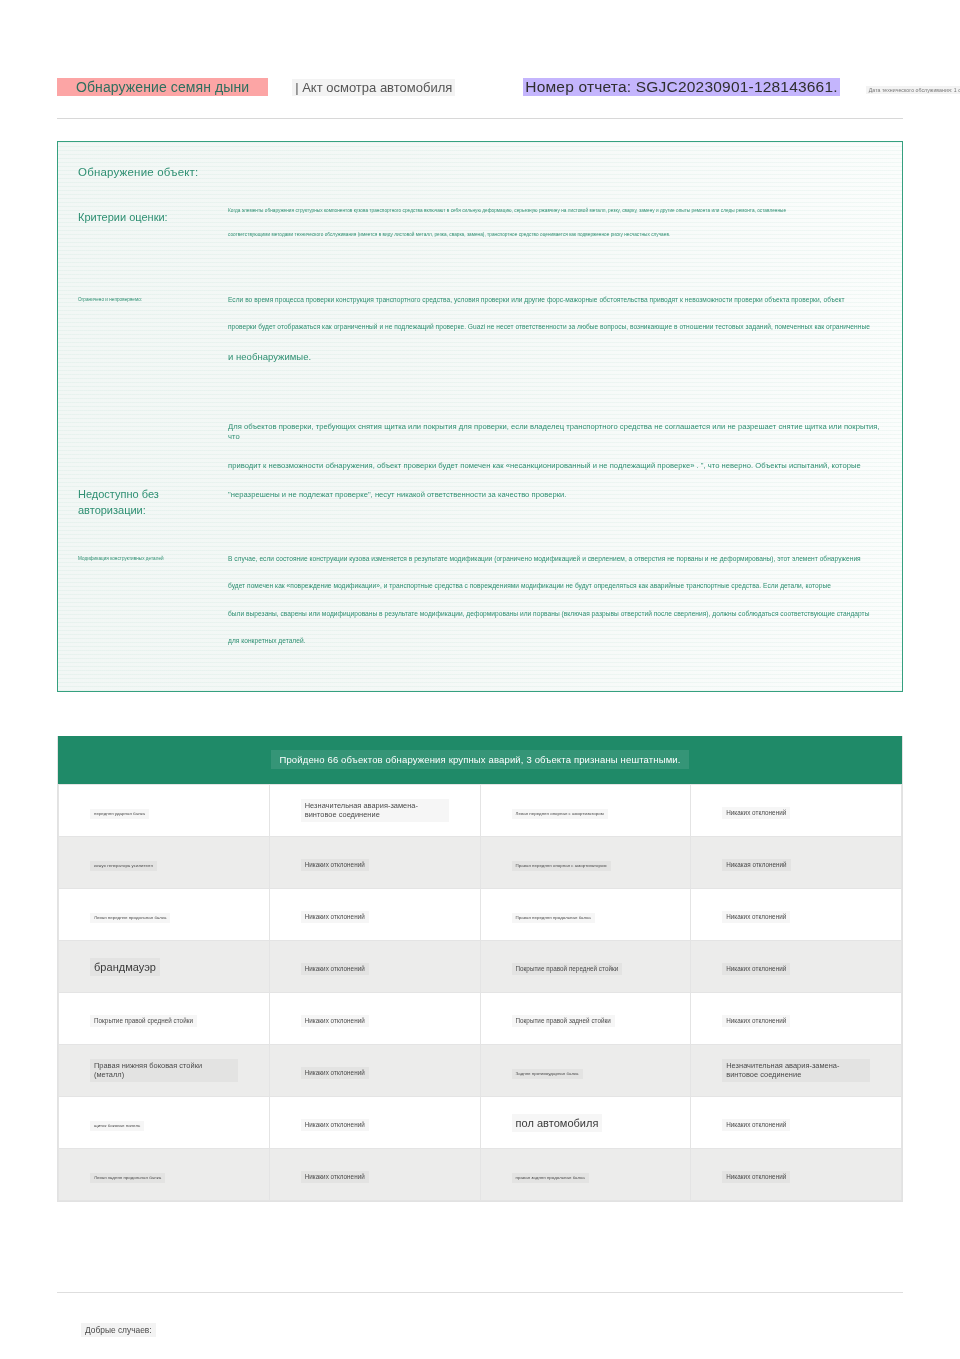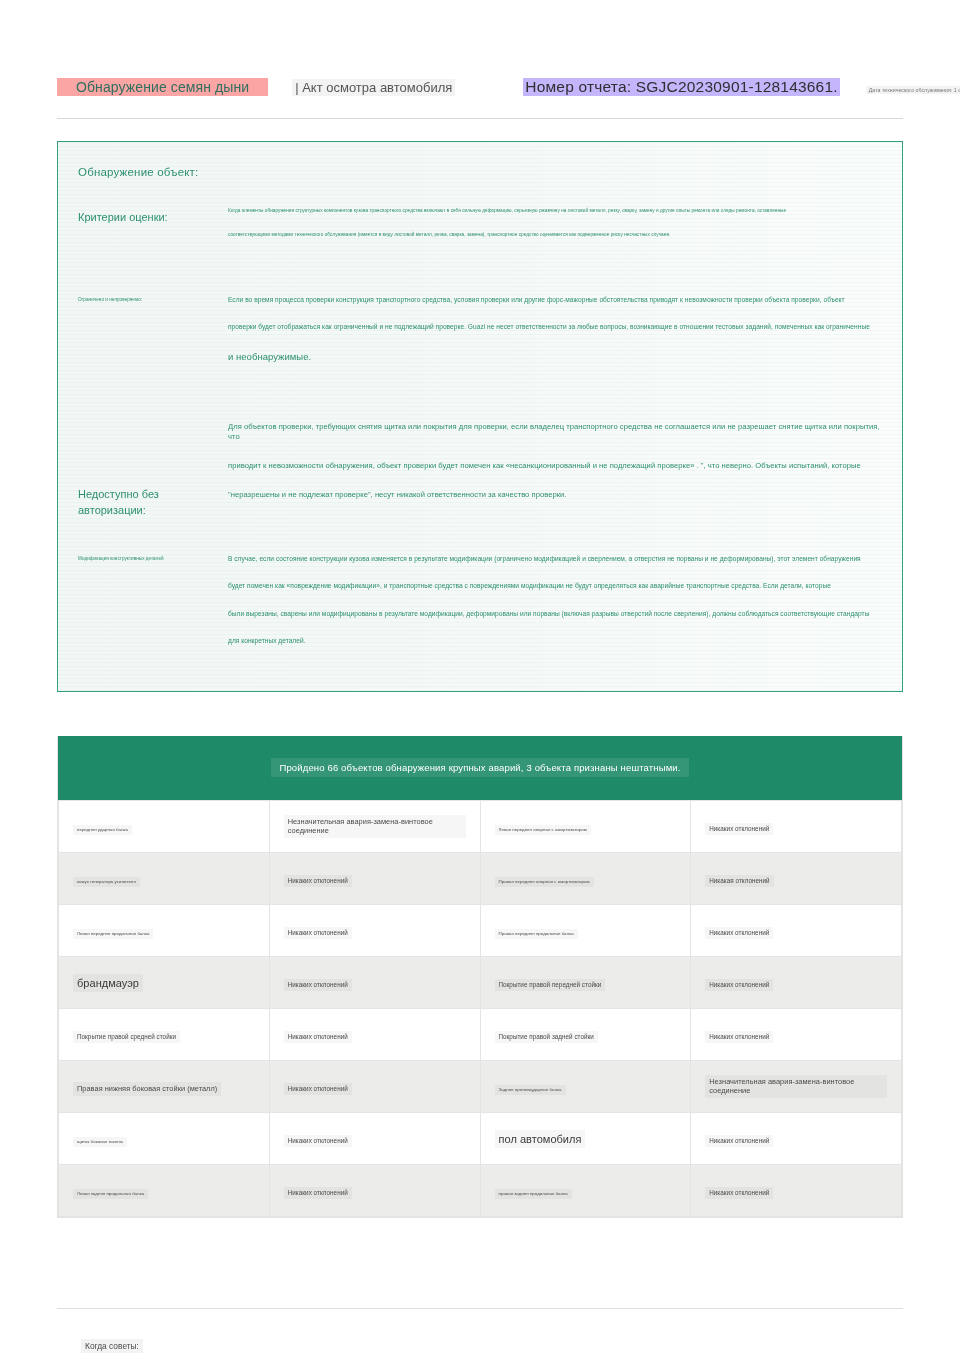--- a/index.html
+++ b/index.html
@@ -127,41 +127,41 @@
   .crit-body.lg   p { font-size: 7.6px; line-height: 1.3; letter-spacing: .03px; margin-bottom: 19px; }
 
   
   .results {
     margin: 44px 57px 0 57px;
     border: 1px solid #e2e2e2;
     border-top: none;
   }
   .results-banner {
     background: #1f8a68;
-    height: 64px;
+    height: 48px;
     display: flex;
     align-items: center;
     justify-content: center;
   }
   .results-banner span {
     color: #ffffff;
     font-size: 9.5px;
     background: rgba(255,255,255,0.10);
     padding: 4px 8px;
     letter-spacing: .15px;
   }
   table.grid {
     width: 100%;
     border-collapse: collapse;
     table-layout: fixed;
   }
   table.grid td {
     border: 1px solid #e4e4e4;
     height: 52px;
-    padding: 0 14px;
+    padding: 0 31px;
     vertical-align: middle;
     overflow: hidden;
   }
   table.grid tr:nth-child(odd)  td { background: #ffffff; }
   table.grid tr:nth-child(even) td { background: #ececeb; }
   table.grid td:nth-child(1) { width: 25%; }
   table.grid td:nth-child(2) { width: 25%; }
   table.grid td:nth-child(3) { width: 25%; }
   table.grid td:nth-child(4) { width: 25%; }
 
@@ -303,19 +303,19 @@
             <td class="cell sm"><span>Никаких отклонений</span></td>
             <td class="cell xs"><span>правая задняя продольная балка</span></td>
             <td class="cell sm"><span>Никаких отклонений</span></td>
           </tr>
         </tbody>
     </table>
   </div>
 
   <div class="advice-rule"></div>
   <div class="advice">
-    <div class="advice-title">Когда советы:</div>
+    <div class="advice-title">Добрые случаев:</div>
     
     
     
   </div>
 
 </div>
 
 </body></html>

